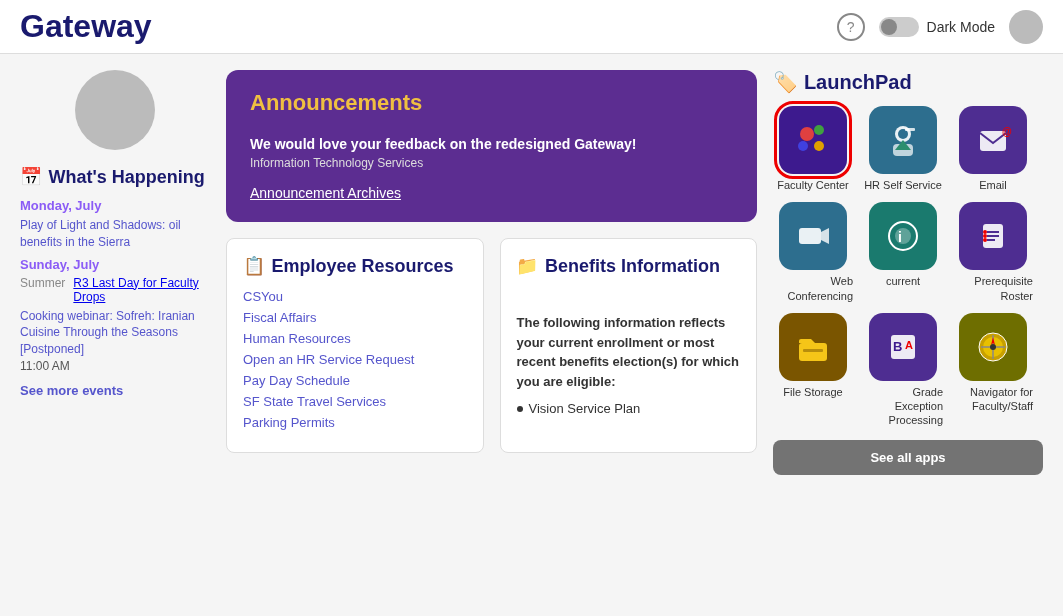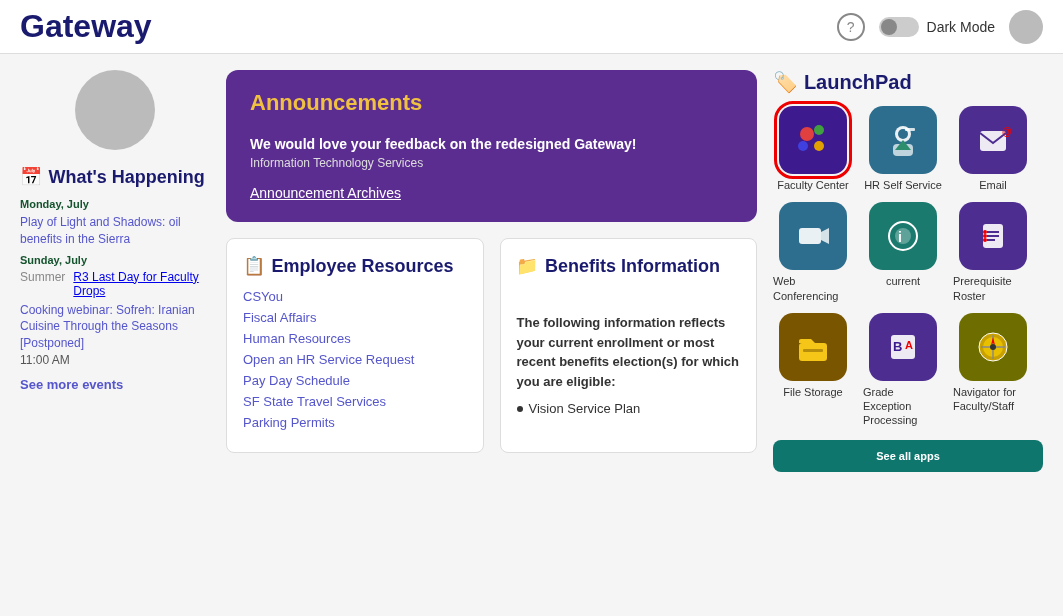--- a/index.html
+++ b/index.html
@@ -96,22 +96,22 @@
       display: flex;
       align-items: center;
       gap: 6px;
       margin-bottom: 10px;
     }
     .section-icon {
       font-size: 18px;
     }
     .event-day {
       font-weight: bold;
-      font-size: 11px;
-      color: #14532d;
+      font-size: 13px;
+      color: #8b5cf6;
       margin-bottom: 4px;
     }
     .event-item {
       font-size: 12px;
       color: #555;
       margin-bottom: 6px;
       line-height: 1.4;
     }
     .event-item a, .see-more {
       color: #5555cc;
@@ -269,32 +269,32 @@
       color: #fff;
       position: relative;
     }
     .lp-icon-box.selected {
       outline: 3px solid #e00;
       outline-offset: 2px;
     }
     .lp-label {
       font-size: 11px;
       color: #333;
-      text-align: left;
+      text-align: right;
       line-height: 1.3;
     }
     .see-all-btn {
       display: block;
       width: 100%;
-      background: #0f766e;
+      background: #737373;
       color: #fff;
       border: none;
       border-radius: 8px;
       padding: 10px;
-      font-size: 11px;
+      font-size: 13px;
       font-weight: bold;
       cursor: pointer;
       text-align: center;
     }
 
     
     .fc-bg { background: #3d1a8e; }
     .hr-bg { background: #2d6e8e; }
     .email-bg { background: #4e2d91; }
     .wc-bg { background: #2d6e8e; }

